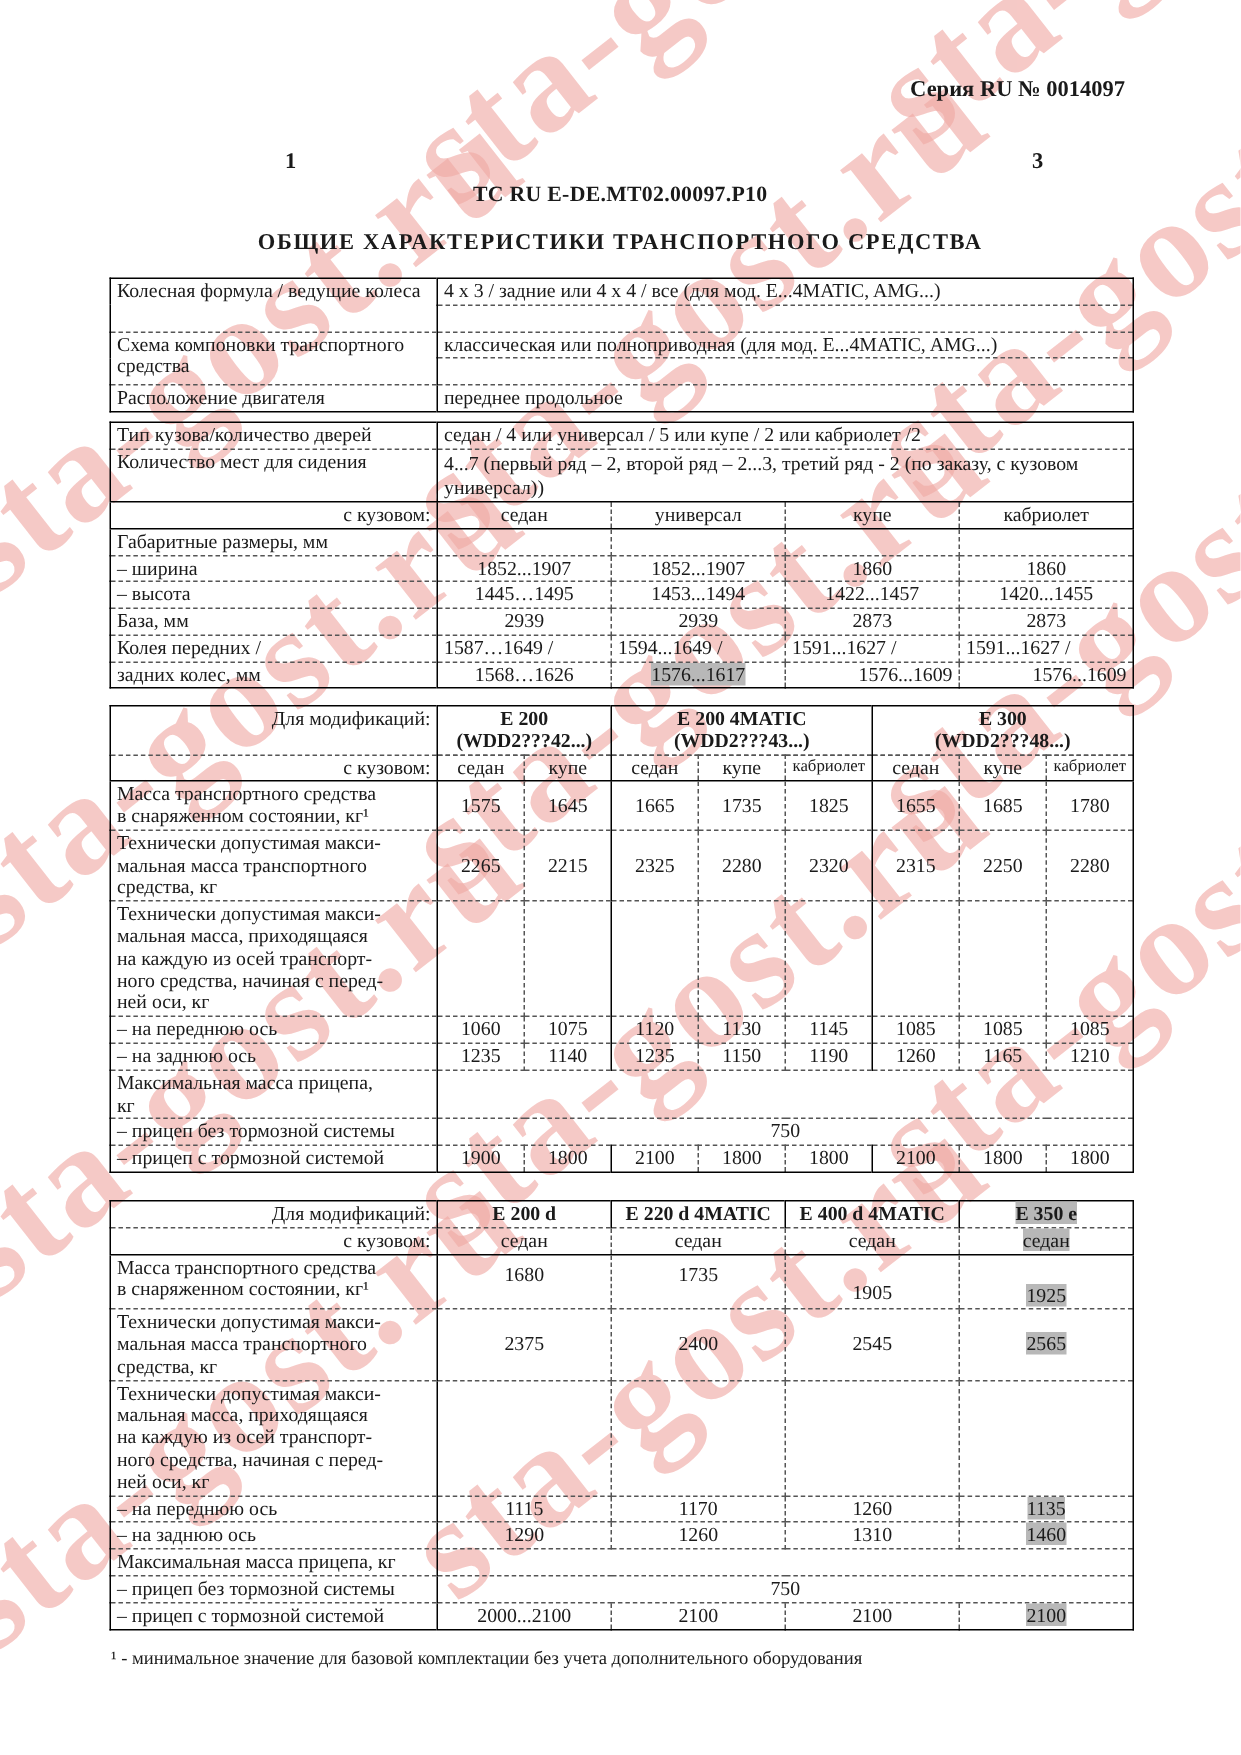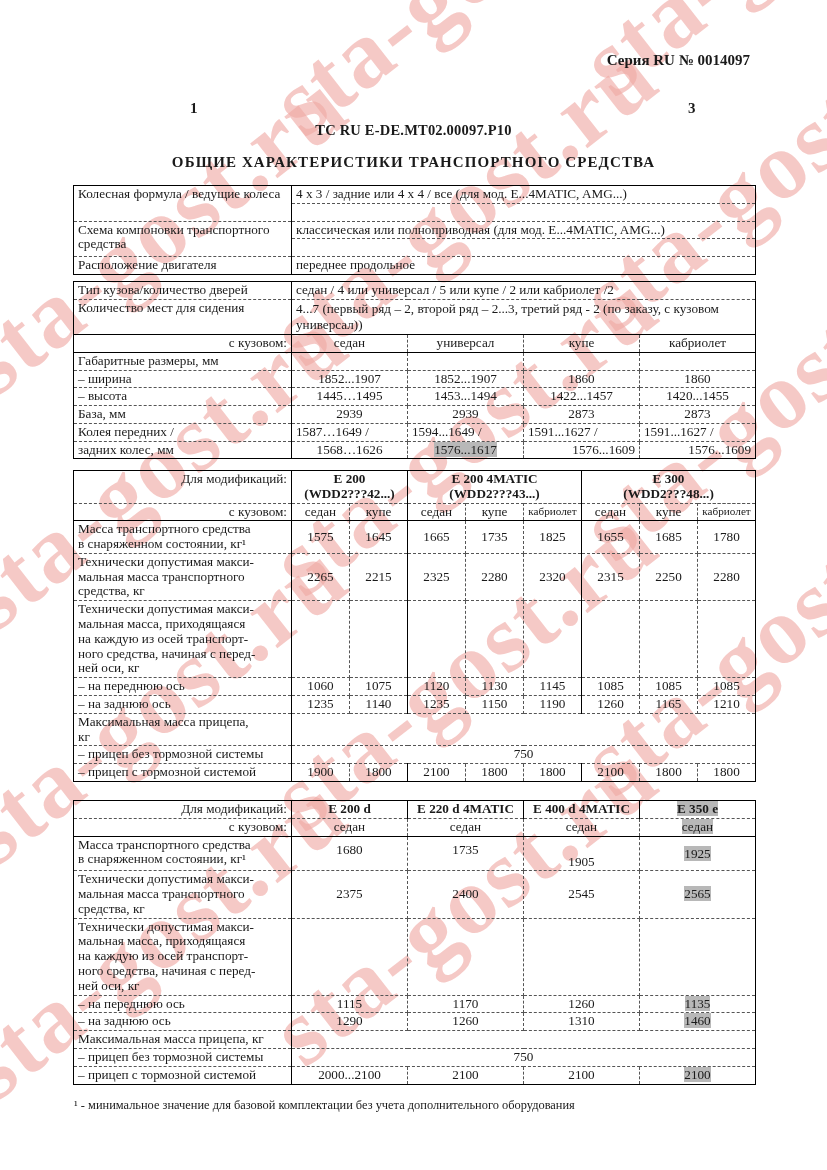--- a/index.html
+++ b/index.html
@@ -414,21 +414,21 @@
         </tr>
 
         <tr>
           <td class="lbl solid-r">
             <div>Масса транспортного средства</div>
             <div>в снаряженном состоянии, кг¹</div>
           </td>
           <td class="val" style="padding-top:6px">1680</td>
           <td class="val" style="padding-top:6px">1735</td>
           <td class="val" style="padding-top:18px">1905</td>
-          <td class="val" style="padding-top:10px"><span class="sel">1925</span></td>
+          <td class="val" style="padding-top:20px"><span class="sel">1925</span></td>
         </tr>
 
         <tr>
           <td class="lbl solid-r">
             <div>Технически допустимая макси-</div>
             <div>мальная масса транспортного</div>
             <div>средства, кг</div>
           </td>
           <td class="val" style="padding-top:16px">2375</td>
           <td class="val" style="padding-top:16px">2400</td>

